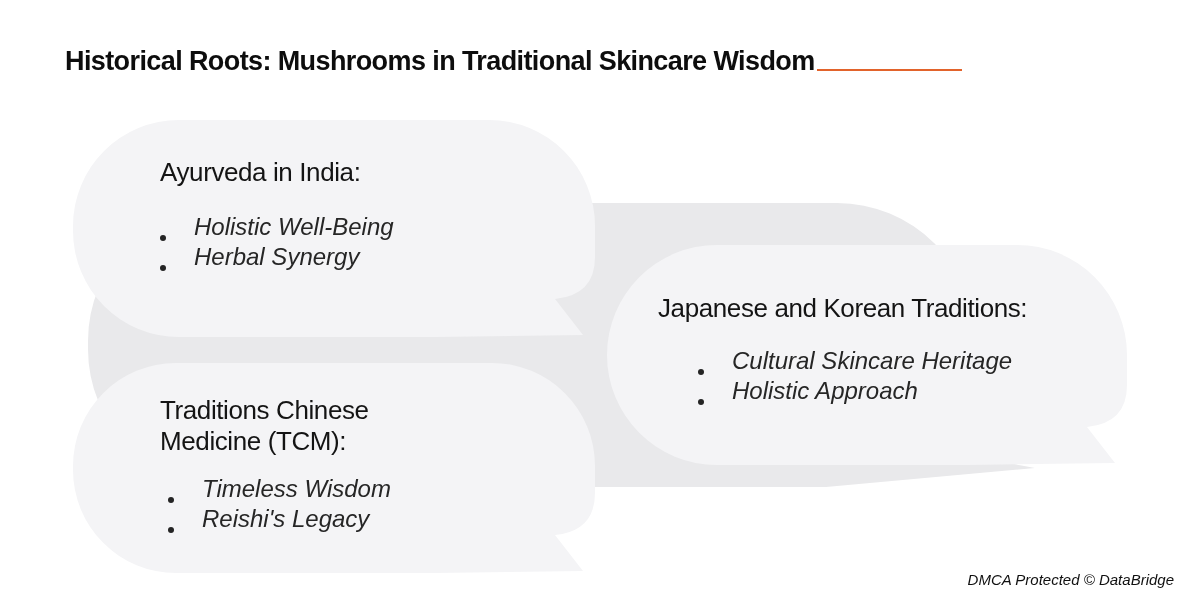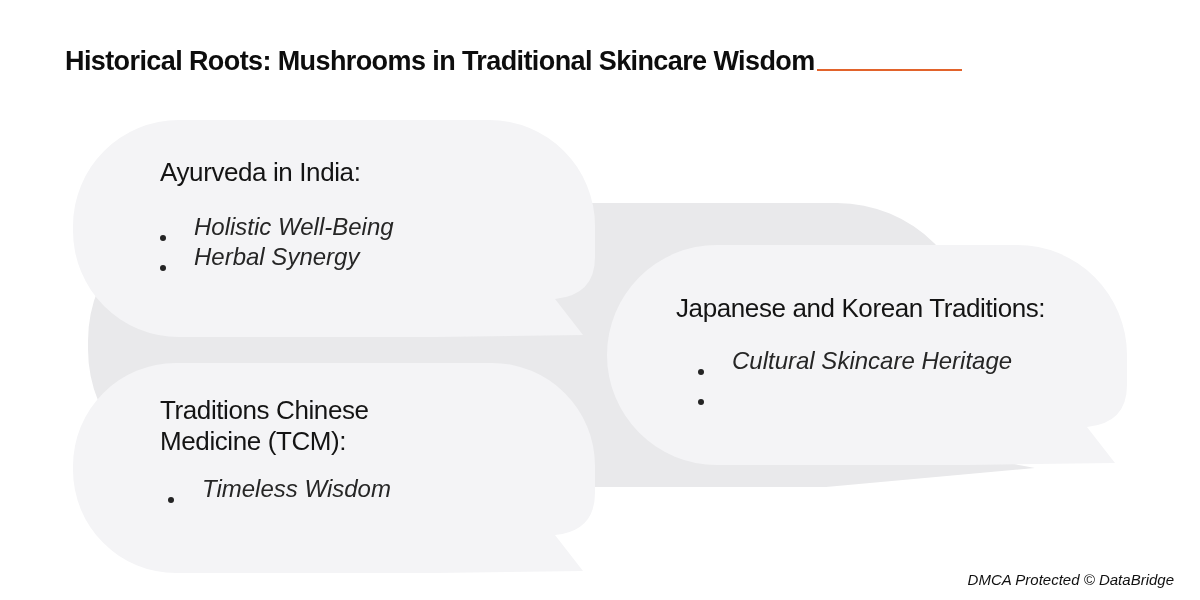--- a/index.html
+++ b/index.html
@@ -42,21 +42,21 @@
   .heading {
     position: absolute;
     margin: 0;
     font-size: 26px;
     line-height: 31px;
     font-weight: 400;
     letter-spacing: -0.4px;
     color: #141414;
   }
   .heading-1 { left: 160px; top: 157px; width: 400px; }
-  .heading-2 { left: 676px; top: 293px; width: 460px; }
+  .heading-2 { left: 658px; top: 293px; width: 460px; }
   .heading-3 { left: 160px; top: 395px; width: 295px; }
   .bullets {
     position: absolute;
     list-style: none;
     margin: 0;
     padding: 0;
   }
   .bullets-1 { left: 160px; top: 211px; }
   .bullets-2 { left: 698px; top: 345px; }
   .bullets-3 { left: 168px; top: 473px; }
@@ -125,26 +125,31 @@
   </ul>
 
   <h2 class="heading heading-2">Japanese and Korean Traditions:</h2>
   <ul class="bullets bullets-2">
     <li class="bullet">
       <span class="dot"></span>
       <span class="bullet-text">Cultural Skincare Heritage</span>
     </li>
     <li class="bullet">
       <span class="dot"></span>
+      <span class="bullet-text">Holistic Approach</span>
     </li>
   </ul>
 
   <h2 class="heading heading-3">Traditions Chinese Medicine (TCM):</h2>
   <ul class="bullets bullets-3">
     <li class="bullet">
       <span class="dot"></span>
       <span class="bullet-text">Timeless Wisdom</span>
     </li>
+    <li class="bullet">
+      <span class="dot"></span>
+      <span class="bullet-text">Reishi's Legacy</span>
+    </li>
   </ul>
 
   <div class="watermark">DMCA Protected © DataBridge</div>
 
 </div>
 
 </body></html>

